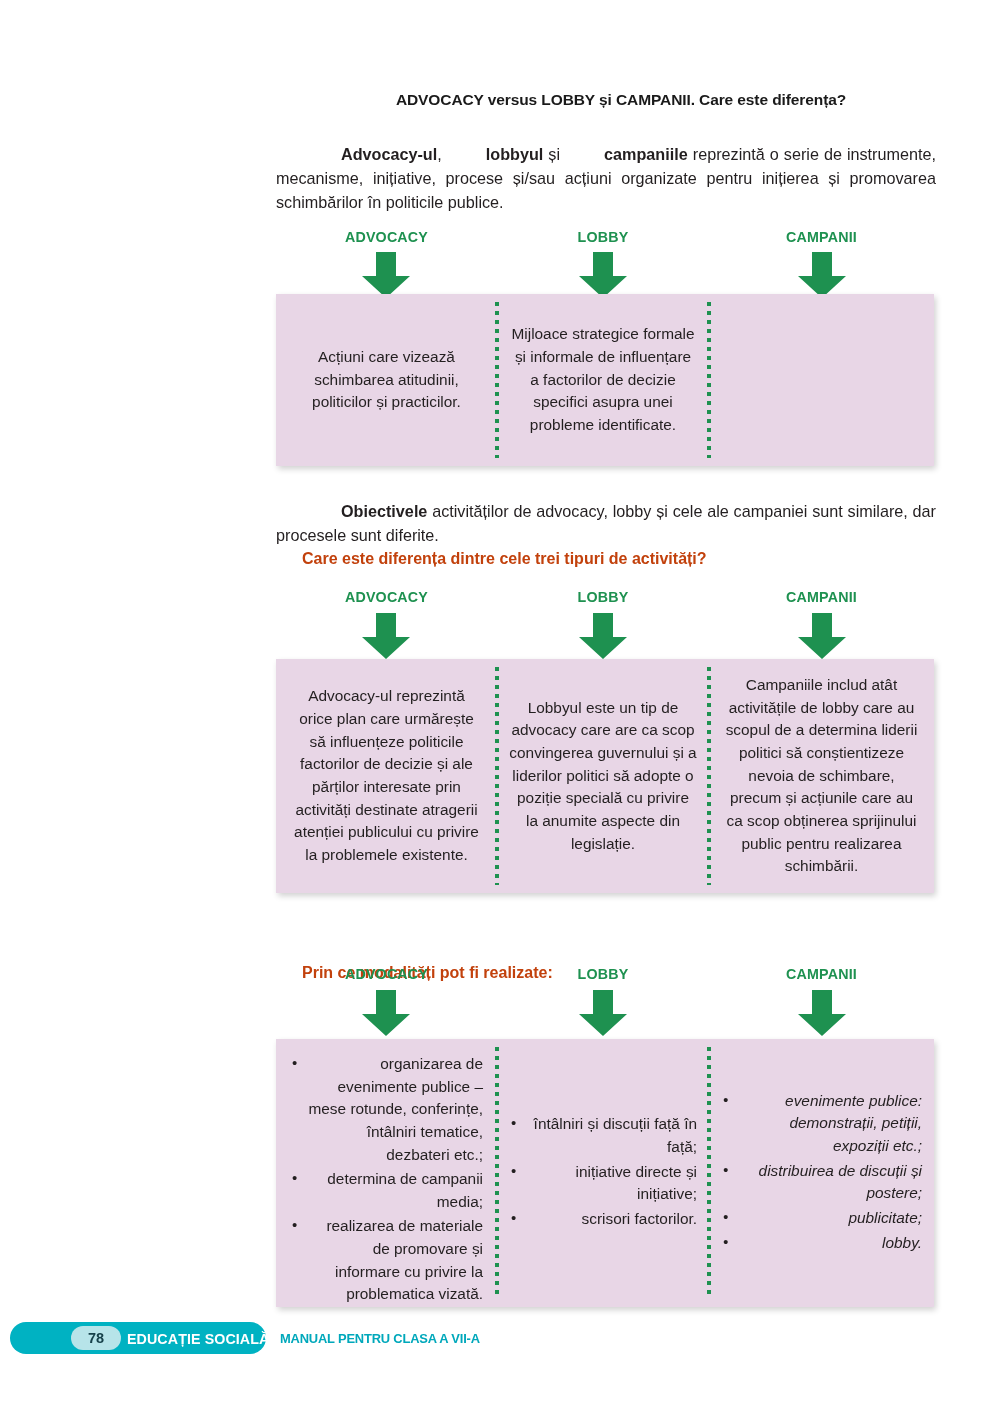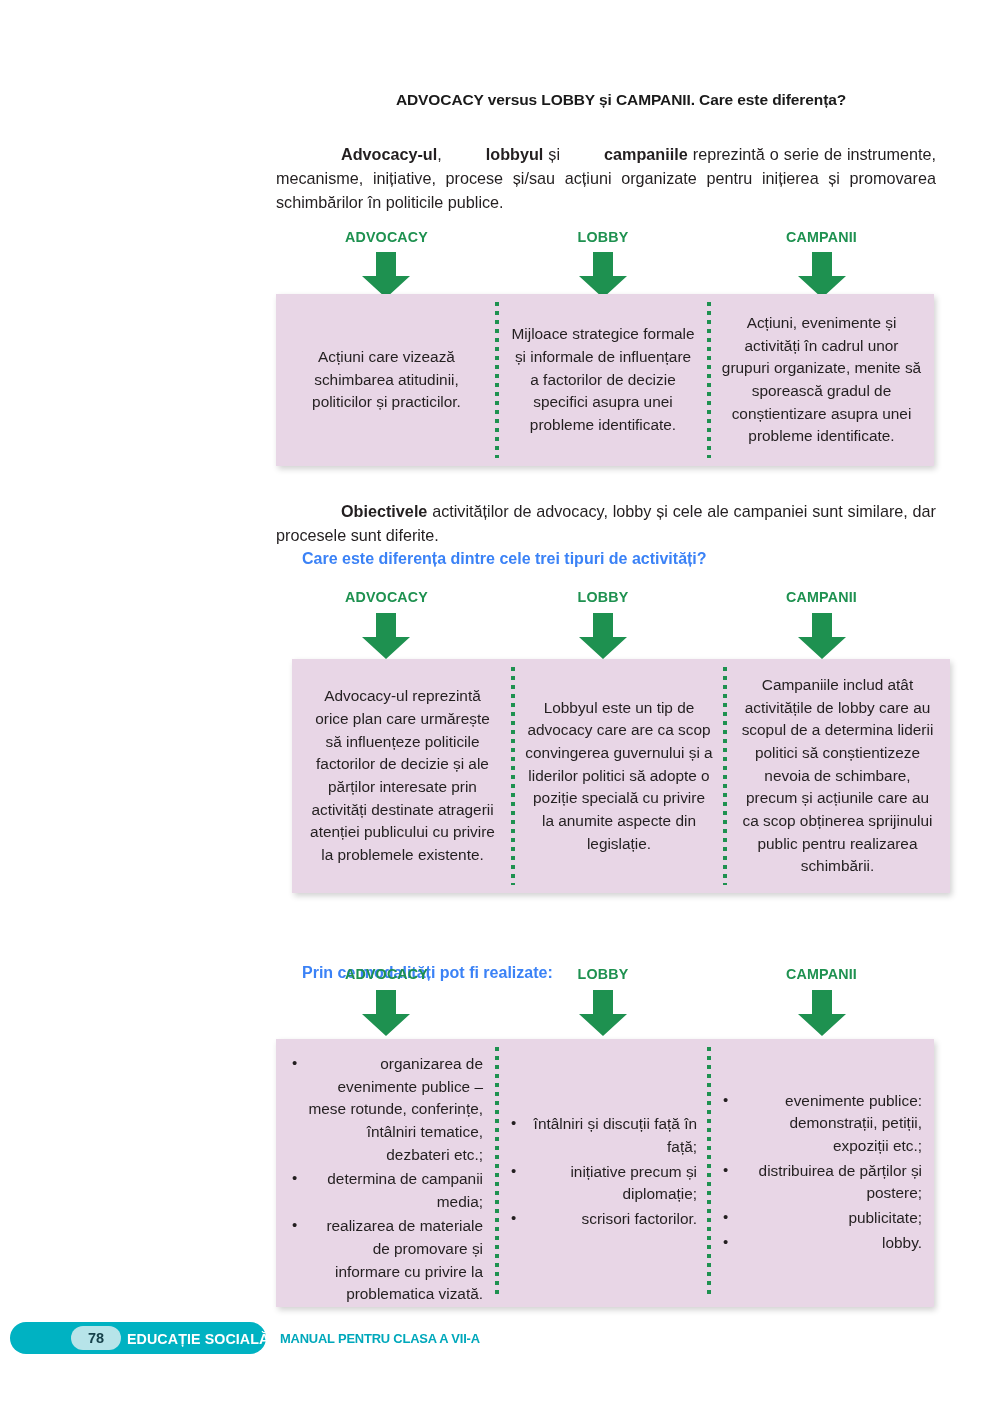--- a/index.html
+++ b/index.html
@@ -51,21 +51,21 @@
   .para b { font-weight: bold; margin-left: 39px; }
 
   .para-intro { top: 143px; }
   .para-obiective { top: 500px; }
 
   .sub-q {
     position: absolute;
     left: 302px;
     font-size: 16px;
     font-weight: bold;
-    color: #3b82f6;
+    color: #c2410c;
   }
   .sub-q-1 { top: 550px; }
   .sub-q-2 { top: 964px; }
 
   
   .colhead {
     position: absolute;
     font-size: 15.5px;
     font-weight: bold;
     color: #1e9150;
@@ -131,30 +131,30 @@
     content: "\2022";
     position: absolute;
     left: 2px;
     top: -1px;
     font-size: 15px;
     color: #231f20;
   }
 
   
   #panel-1 { left: 276px; top: 294px; width: 658px; height: 172px; }
-  #panel-2 { left: 276px; top: 659px; width: 658px; height: 234px; margin-left: 16px; }
+  #panel-2 { left: 276px; top: 659px; width: 658px; height: 234px; }
   #panel-3 { left: 276px; top: 1039px; width: 658px; height: 268px; }
 
   #panel-1 .c1, #panel-2 .c1, #panel-3 .c1 { width: 221px; padding: 2px 14px; }
   #panel-1 .c2, #panel-2 .c2, #panel-3 .c2 { width: 212px; padding: 10px 12px; }
   #panel-1 .c3, #panel-2 .c3, #panel-3 .c3 { width: 225px; padding: 10px 12px; }
 
   #panel-3 .c1 { justify-content: flex-start; padding-top: 14px; }
   #panel-3 .c2 { justify-content: center; }
-  #panel-3 .c3 { justify-content: center; }
+  #panel-3 .c3 { justify-content: center; font-style: italic; }
 
   
   .footer-pill {
     position: absolute;
     left: 10px;
     top: 1322px;
     height: 32px;
     width: 256px;
     background: #00b2c2;
     border-radius: 16px;
@@ -228,23 +228,20 @@
 
   <div class="panel" id="panel-1">
     <div class="cell centered c1">
       <p>Acțiuni care vizează schimbarea atitudinii, politicilor și practicilor.</p>
     </div>
     <div class="vdots" style="left:219px;"></div>
     <div class="cell centered c2">
       <p>Mijloace strategice formale și informale de influențare a factorilor de decizie specifici asupra unei probleme identificate.</p>
     </div>
     <div class="vdots" style="left:431px;"></div>
-    <div class="cell centered c3">
-      <p>Acțiuni, evenimente și activități în cadrul unor grupuri organizate, menite să sporească gradul de conștientizare asupra unei probleme identificate.</p>
-    </div>
   </div>
 
   <div class="para para-obiective"><span class="ind"></span><b>Obiectivele</b> activităților de advocacy, lobby și cele ale campaniei sunt similare, dar procesele sunt diferite.</div>
   <div class="sub-q sub-q-1">Care este diferența dintre cele trei tipuri de activități?</div>
 
   <div class="colhead" style="left:276px; top:588px; width:221px;">ADVOCACY</div>
   <div class="colhead" style="left:497px; top:588px; width:212px;">LOBBY</div>
   <div class="colhead" style="left:709px; top:588px; width:225px;">CAMPANII</div>
 
   <div class="arrow" style="left:358px; top:613px;">
@@ -304,29 +301,29 @@
       <ul class="blist">
           <li>organizarea de evenimente publice – mese rotunde, conferințe, întâlniri tematice, dezbateri etc.;</li>
           <li>determina de campanii media;</li>
           <li>realizarea de materiale de promovare și informare cu privire la problematica vizată.</li>
         </ul>
     </div>
     <div class="vdots" style="left:219px;"></div>
     <div class="cell c2">
       <ul class="blist">
           <li>întâlniri și discuții față în față;</li>
-          <li>inițiative precum și diplomație;</li>
+          <li>inițiative directe și inițiative;</li>
           <li>scrisori factorilor.</li>
         </ul>
     </div>
     <div class="vdots" style="left:431px;"></div>
     <div class="cell c3">
       <ul class="blist">
           <li>evenimente publice: demonstrații, petiții, expoziții etc.;</li>
-          <li>distribuirea de părților și postere;</li>
+          <li>distribuirea de discuții și postere;</li>
           <li>publicitate;</li>
           <li>lobby.</li>
         </ul>
     </div>
   </div>
 
   <div class="footer-pill"></div>
   <div class="footer-pagenum">78</div>
   <div class="footer-subject">EDUCAȚIE SOCIALĂ</div>
   <div class="footer-manual">MANUAL PENTRU CLASA A VII-A</div>

